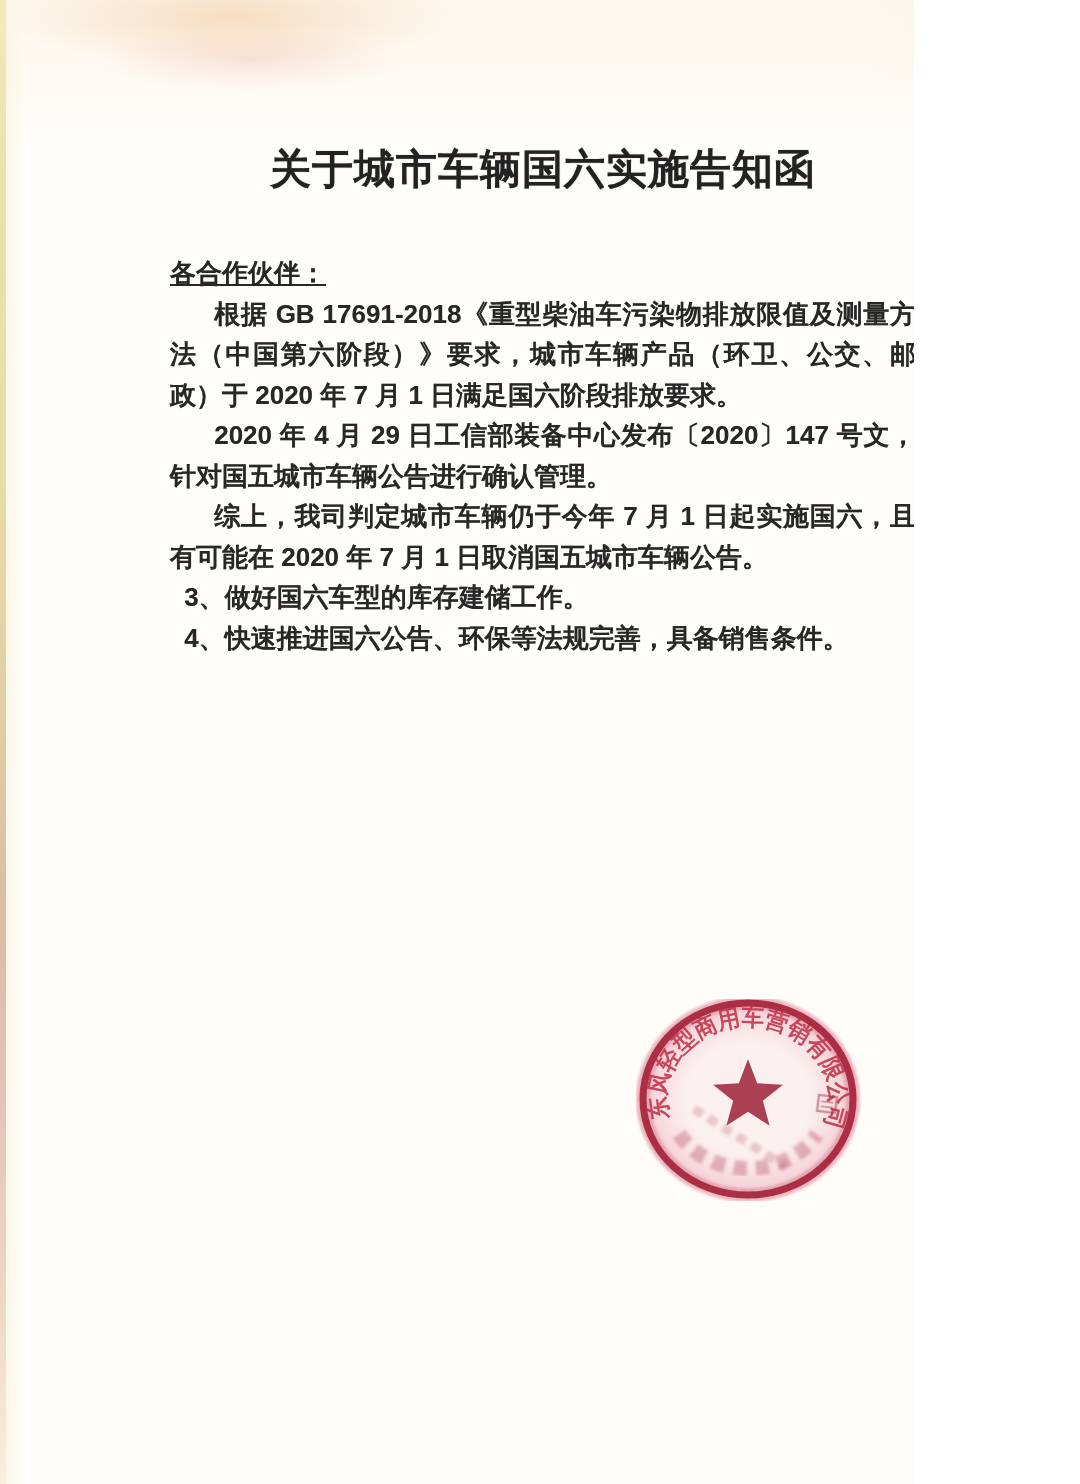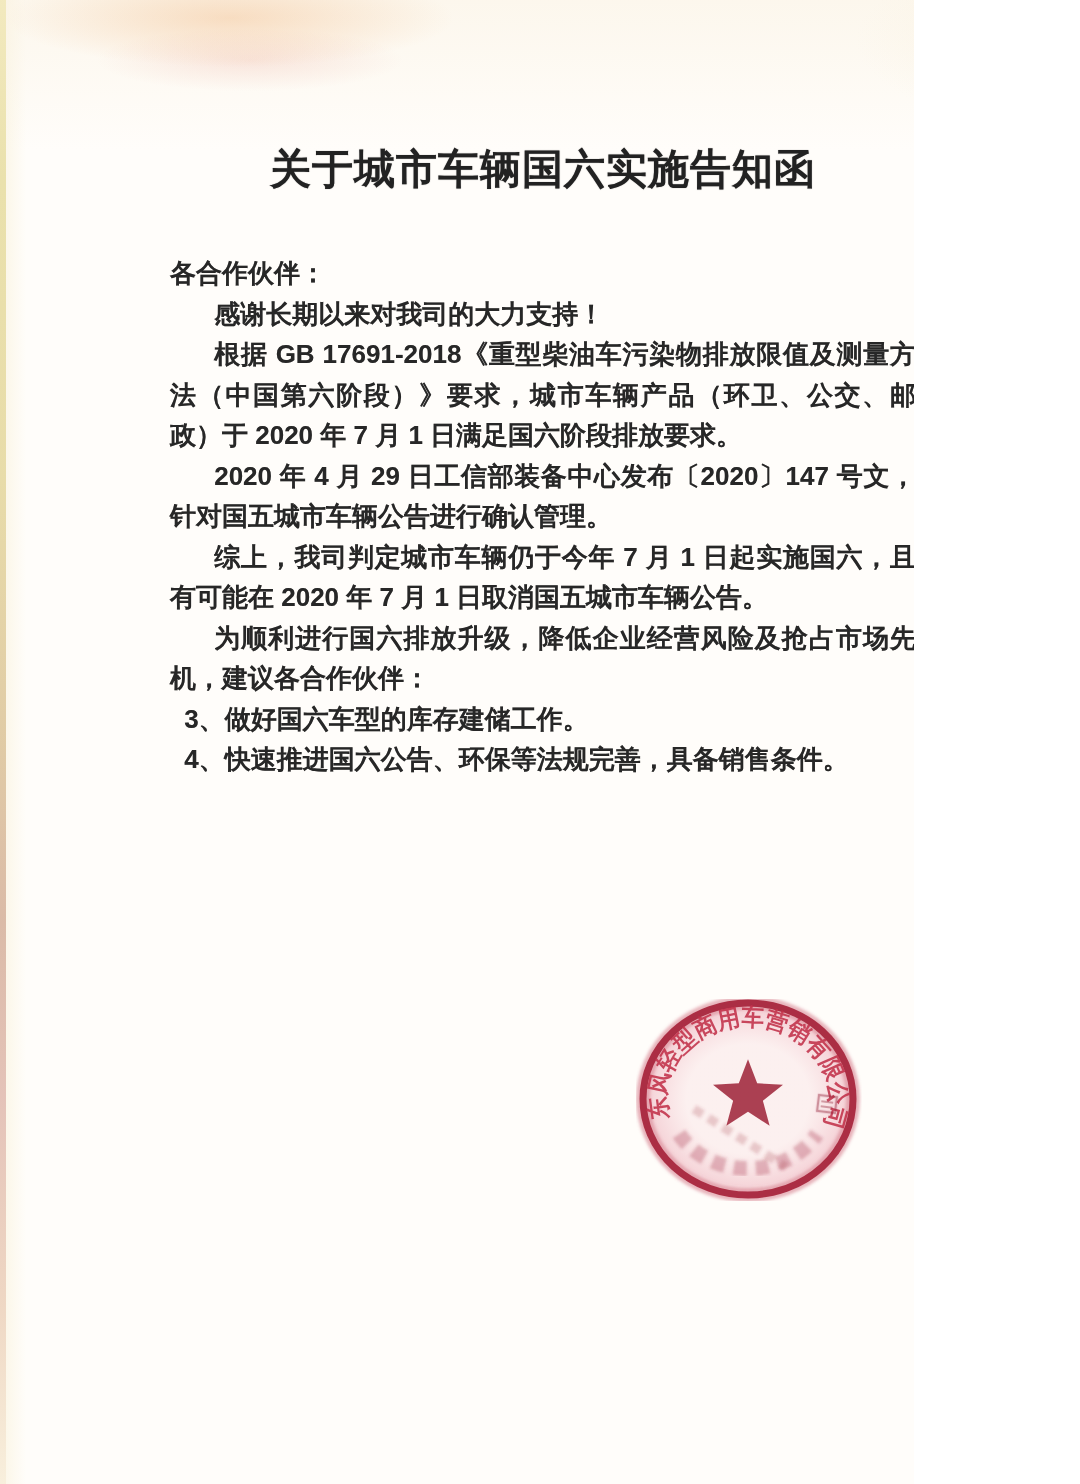--- a/index.html
+++ b/index.html
@@ -55,21 +55,21 @@
     left: 0; top: 253px;
     width: 746px;
     font-size: 26px;
     font-weight: 600;
     line-height: 40.5px;
     text-align: justify;
     color: #272727;
     text-shadow: 0 0 0.6px rgba(40,40,40,0.45);
   }
   .para { text-indent: 1.7em; }
-  .salutation { text-indent: 0; }
+  .salutation { text-indent: 0; text-decoration: underline; }
   .list-item { text-indent: 0.55em; }
   .signature {
     position: absolute;
     left: 555px; top: 1049px;
     width: 372px;
     text-align: center;
     font-size: 27px;
     font-weight: 600;
     line-height: 44px;
     color: #242424;
@@ -88,25 +88,23 @@
 <body>
 
 <div class="page">
   <div class="edge-strip"></div>
 
   <div class="content">
     <h1 class="doc-title">关于城市车辆国六实施告知函</h1>
 
     <div class="body-text">
       <p class="salutation">各合作伙伴：</p>
-      <p class="para">感谢长期以来对我司的大力支持！</p>
       <p class="para">根据 GB 17691-2018《重型柴油车污染物排放限值及测量方法（中国第六阶段）》要求，城市车辆产品（环卫、公交、邮政）于 2020 年 7 月 1 日满足国六阶段排放要求。</p>
       <p class="para">2020 年 4 月 29 日工信部装备中心发布〔2020〕147 号文，针对国五城市车辆公告进行确认管理。</p>
       <p class="para">综上，我司判定城市车辆仍于今年 7 月 1 日起实施国六，且有可能在 2020 年 7 月 1 日取消国五城市车辆公告。</p>
-      <p class="para">为顺利进行国六排放升级，降低企业经营风险及抢占市场先机，建议各合作伙伴：</p>
       <p class="list-item">3、做好国六车型的库存建储工作。</p>
       <p class="list-item">4、快速推进国六公告、环保等法规完善，具备销售条件。</p>
     </div>
   </div>
 
   <svg class="stamp" viewBox="0 0 226 202" xmlns="http://www.w3.org/2000/svg" aria-hidden="true">
     <defs>
       <filter id="inkblur" x="-20%" y="-20%" width="140%" height="140%">
         <feGaussianBlur stdDeviation="1.6"></feGaussianBlur>
       </filter>

